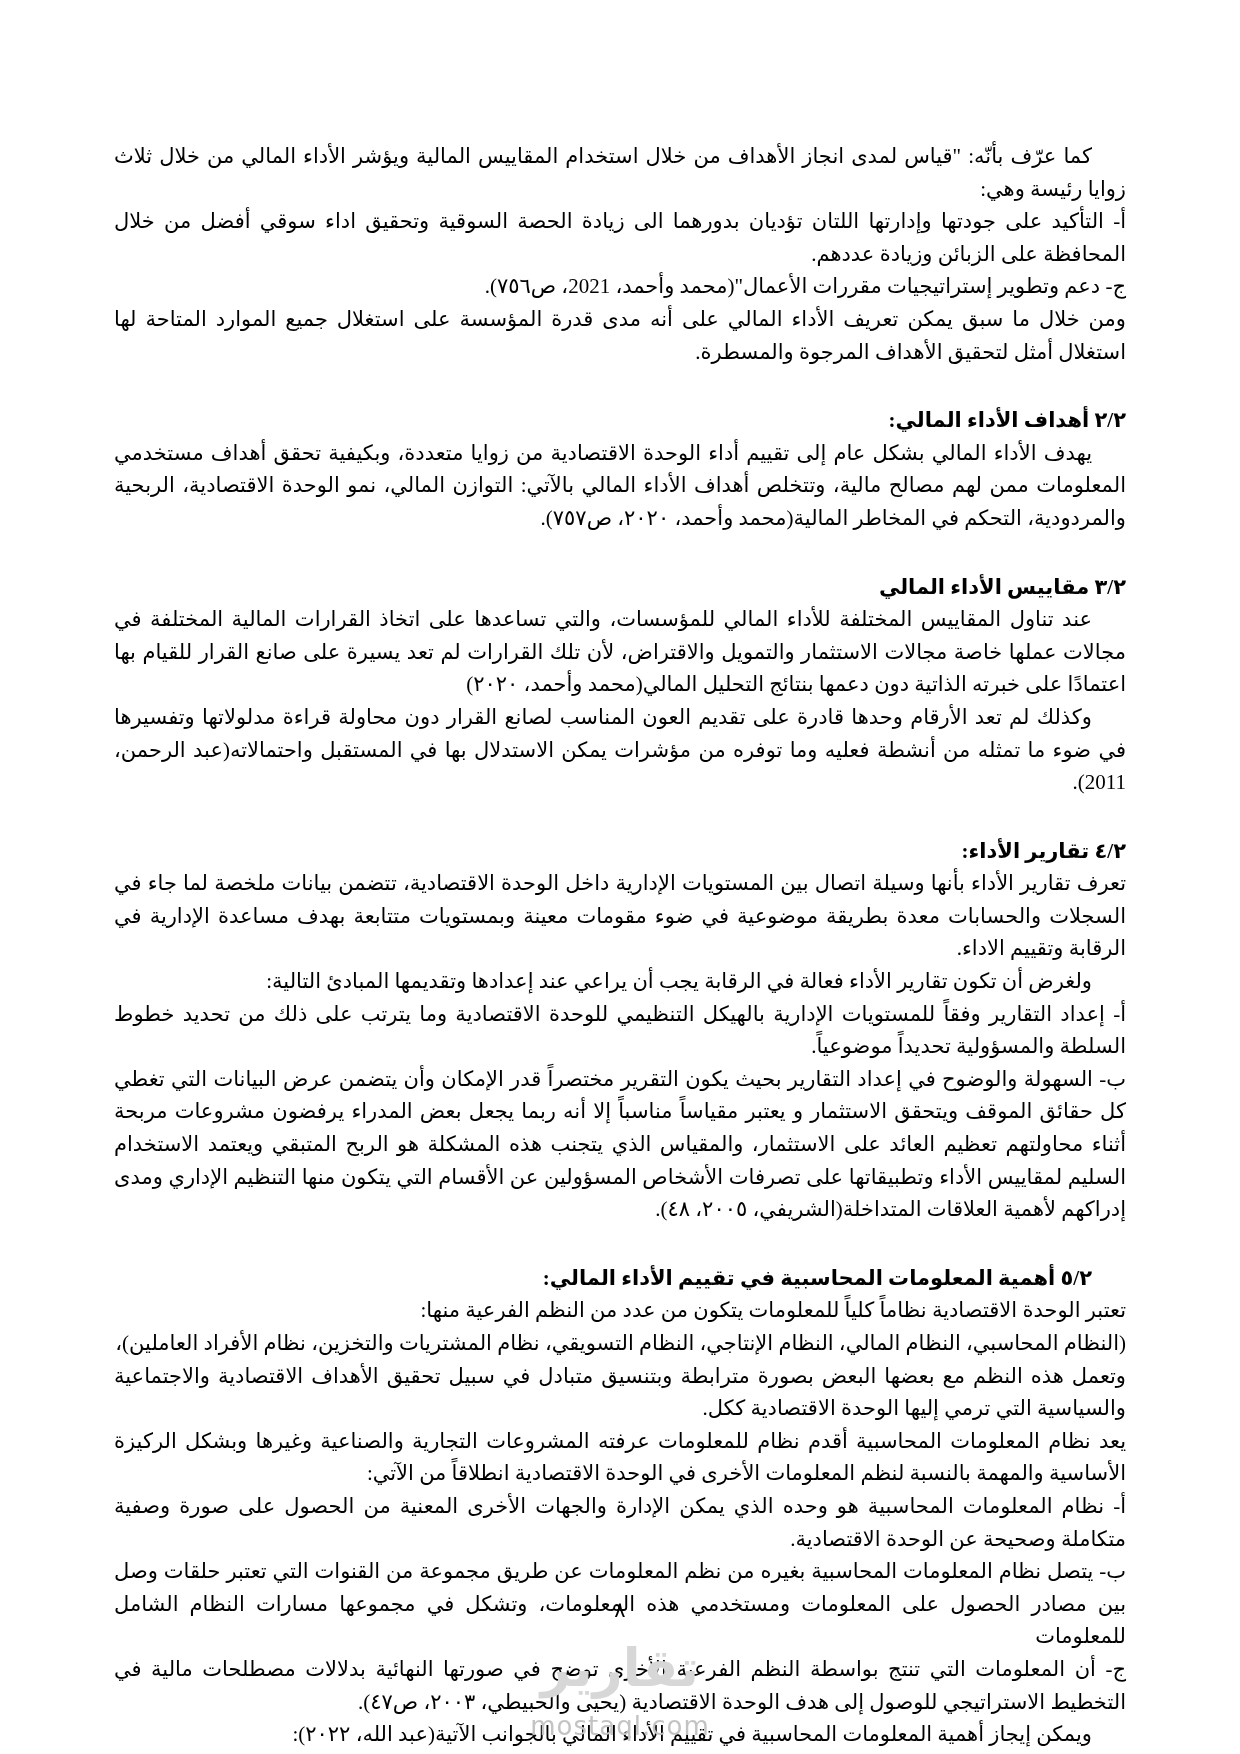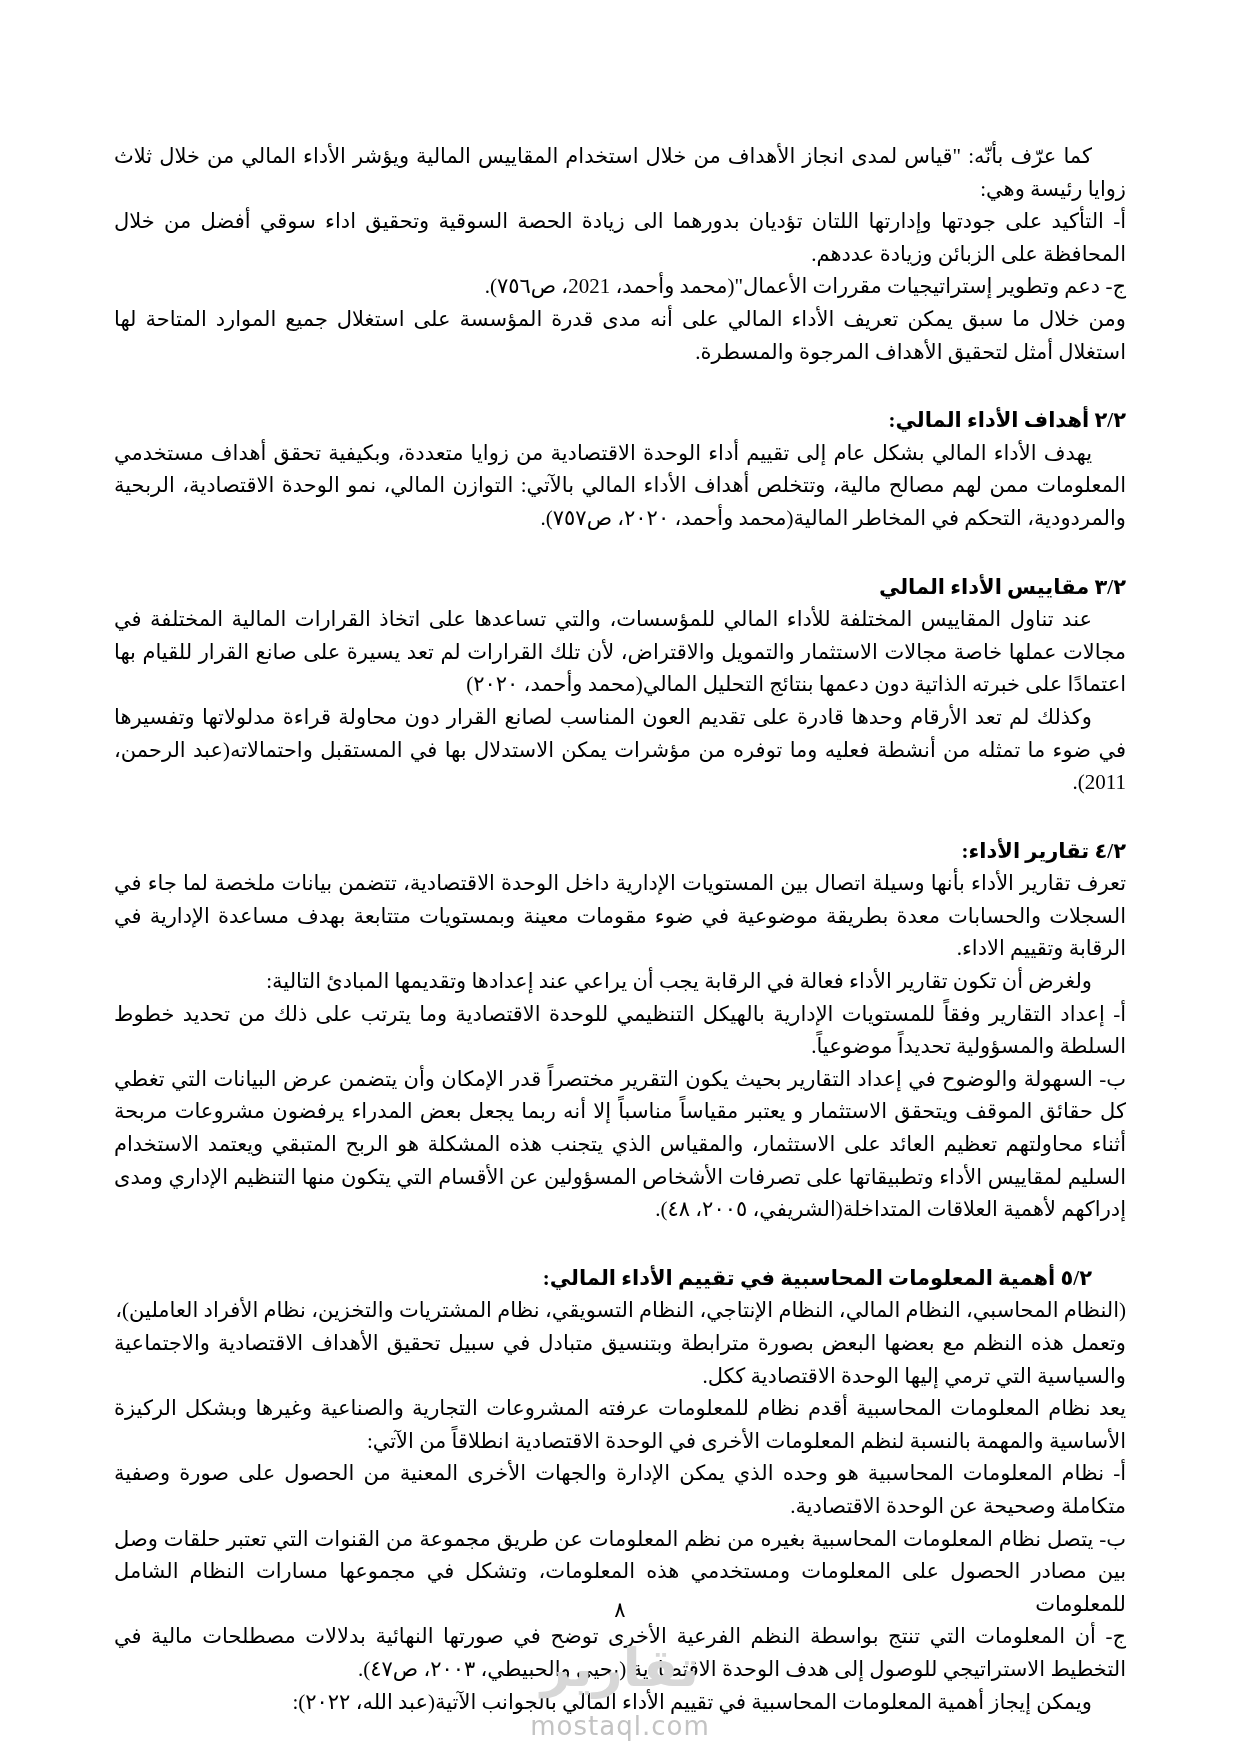--- a/index.html
+++ b/index.html
@@ -90,20 +90,21 @@
       <div class="block paragraph indent">يهدف الأداء المالي بشكل عام إلى تقييم أداء الوحدة الاقتصادية من زوايا متعددة، وبكيفية تحقق أهداف مستخدمي المعلومات ممن لهم مصالح مالية، وتتخلص أهداف الأداء المالي بالآتي: التوازن المالي، نمو الوحدة الاقتصادية، الربحية والمردودية، التحكم في المخاطر المالية(محمد وأحمد، ٢٠٢٠، ص٧٥٧).</div>
       <div class="block heading">٣/٢ مقاييس الأداء المالي</div>
       <div class="block paragraph indent">عند تناول المقاييس المختلفة للأداء المالي للمؤسسات، والتي تساعدها على اتخاذ القرارات المالية المختلفة في مجالات عملها خاصة مجالات الاستثمار والتمويل والاقتراض، لأن تلك القرارات لم تعد يسيرة على صانع القرار للقيام بها اعتمادًا على خبرته الذاتية دون دعمها بنتائج التحليل المالي(محمد وأحمد، ٢٠٢٠)</div>
       <div class="block paragraph indent">وكذلك لم تعد الأرقام وحدها قادرة على تقديم العون المناسب لصانع القرار دون محاولة قراءة مدلولاتها وتفسيرها في ضوء ما تمثله من أنشطة فعليه وما توفره من مؤشرات يمكن الاستدلال بها في المستقبل واحتمالاته(عبد الرحمن، 2011).</div>
       <div class="block heading">٤/٢ تقارير الأداء:</div>
       <div class="block paragraph">تعرف تقارير الأداء بأنها وسيلة اتصال بين المستويات الإدارية داخل الوحدة الاقتصادية، تتضمن بيانات ملخصة لما جاء في السجلات والحسابات معدة بطريقة موضوعية في ضوء مقومات معينة وبمستويات متتابعة بهدف مساعدة الإدارية في الرقابة وتقييم الاداء.</div>
       <div class="block paragraph indent">ولغرض أن تكون تقارير الأداء فعالة في الرقابة يجب أن يراعي عند إعدادها وتقديمها المبادئ التالية:</div>
       <div class="block paragraph">أ- إعداد التقارير وفقاً للمستويات الإدارية بالهيكل التنظيمي للوحدة الاقتصادية وما يترتب على ذلك من تحديد خطوط السلطة والمسؤولية تحديداً موضوعياً.</div>
       <div class="block paragraph">ب- السهولة والوضوح في إعداد التقارير بحيث يكون التقرير مختصراً قدر الإمكان وأن يتضمن عرض البيانات التي تغطي كل حقائق الموقف ويتحقق الاستثمار و يعتبر مقياساً مناسباً إلا أنه ربما يجعل بعض المدراء يرفضون مشروعات مربحة أثناء محاولتهم تعظيم العائد على الاستثمار، والمقياس الذي يتجنب هذه المشكلة هو الربح المتبقي ويعتمد الاستخدام السليم لمقاييس الأداء وتطبيقاتها على تصرفات الأشخاص المسؤولين عن الأقسام التي يتكون منها التنظيم الإداري ومدى إدراكهم لأهمية العلاقات المتداخلة(الشريفي، ٢٠٠٥، ٤٨).</div>
       <div class="block heading indent">٥/٢ أهمية المعلومات المحاسبية في تقييم الأداء المالي:</div>
+      <div class="block paragraph">تعتبر الوحدة الاقتصادية نظاماً كلياً للمعلومات يتكون من عدد من النظم الفرعية منها:</div>
       <div class="block paragraph">(النظام المحاسبي، النظام المالي، النظام الإنتاجي، النظام التسويقي، نظام المشتريات والتخزين، نظام الأفراد العاملين)،</div>
       <div class="block paragraph">وتعمل هذه النظم مع بعضها البعض بصورة مترابطة وبتنسيق متبادل في سبيل تحقيق الأهداف الاقتصادية والاجتماعية والسياسية التي ترمي إليها الوحدة الاقتصادية ككل.</div>
       <div class="block paragraph">يعد نظام المعلومات المحاسبية أقدم نظام للمعلومات عرفته المشروعات التجارية والصناعية وغيرها وبشكل الركيزة الأساسية والمهمة بالنسبة لنظم المعلومات الأخرى في الوحدة الاقتصادية انطلاقاً من الآتي:</div>
       <div class="block paragraph">أ- نظام المعلومات المحاسبية هو وحده الذي يمكن الإدارة والجهات الأخرى المعنية من الحصول على صورة وصفية متكاملة وصحيحة عن الوحدة الاقتصادية.</div>
       <div class="block paragraph">ب- يتصل نظام المعلومات المحاسبية بغيره من نظم المعلومات عن طريق مجموعة من القنوات التي تعتبر حلقات وصل بين مصادر الحصول على المعلومات ومستخدمي هذه المعلومات، وتشكل في مجموعها مسارات النظام الشامل للمعلومات</div>
       <div class="block paragraph">ج- أن المعلومات التي تنتج بواسطة النظم الفرعية الأخرى توضح في صورتها النهائية بدلالات مصطلحات مالية في التخطيط الاستراتيجي للوصول إلى هدف الوحدة الاقتصادية (يحيى والحبيطي، ٢٠٠٣، ص٤٧).</div>
       <div class="block paragraph indent">ويمكن إيجاز أهمية المعلومات المحاسبية في تقييم الأداء المالي بالجوانب الآتية(عبد الله، ٢٠٢٢):</div>
     </div>
 
   <div class="page-number">٨</div>

